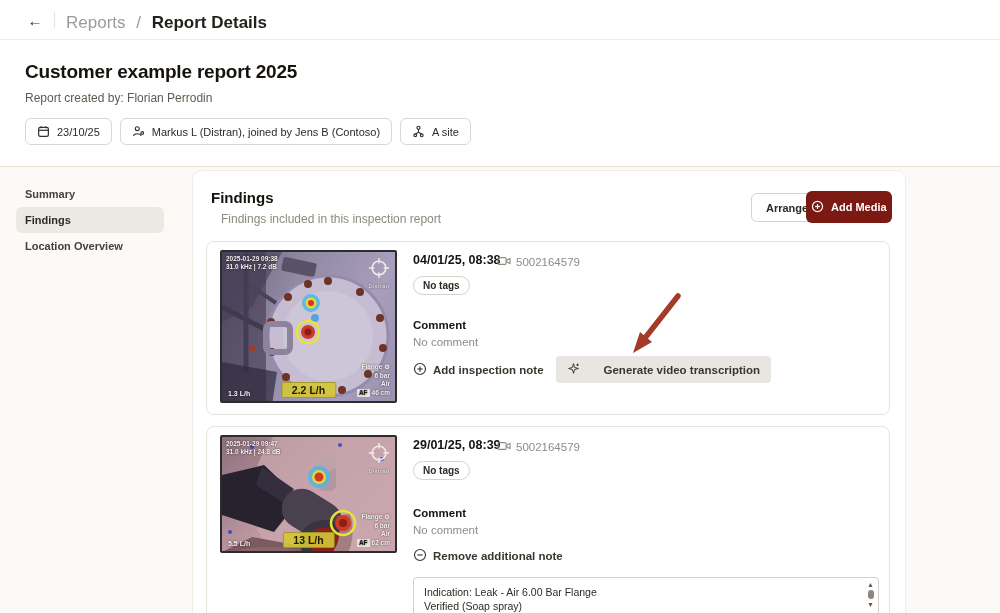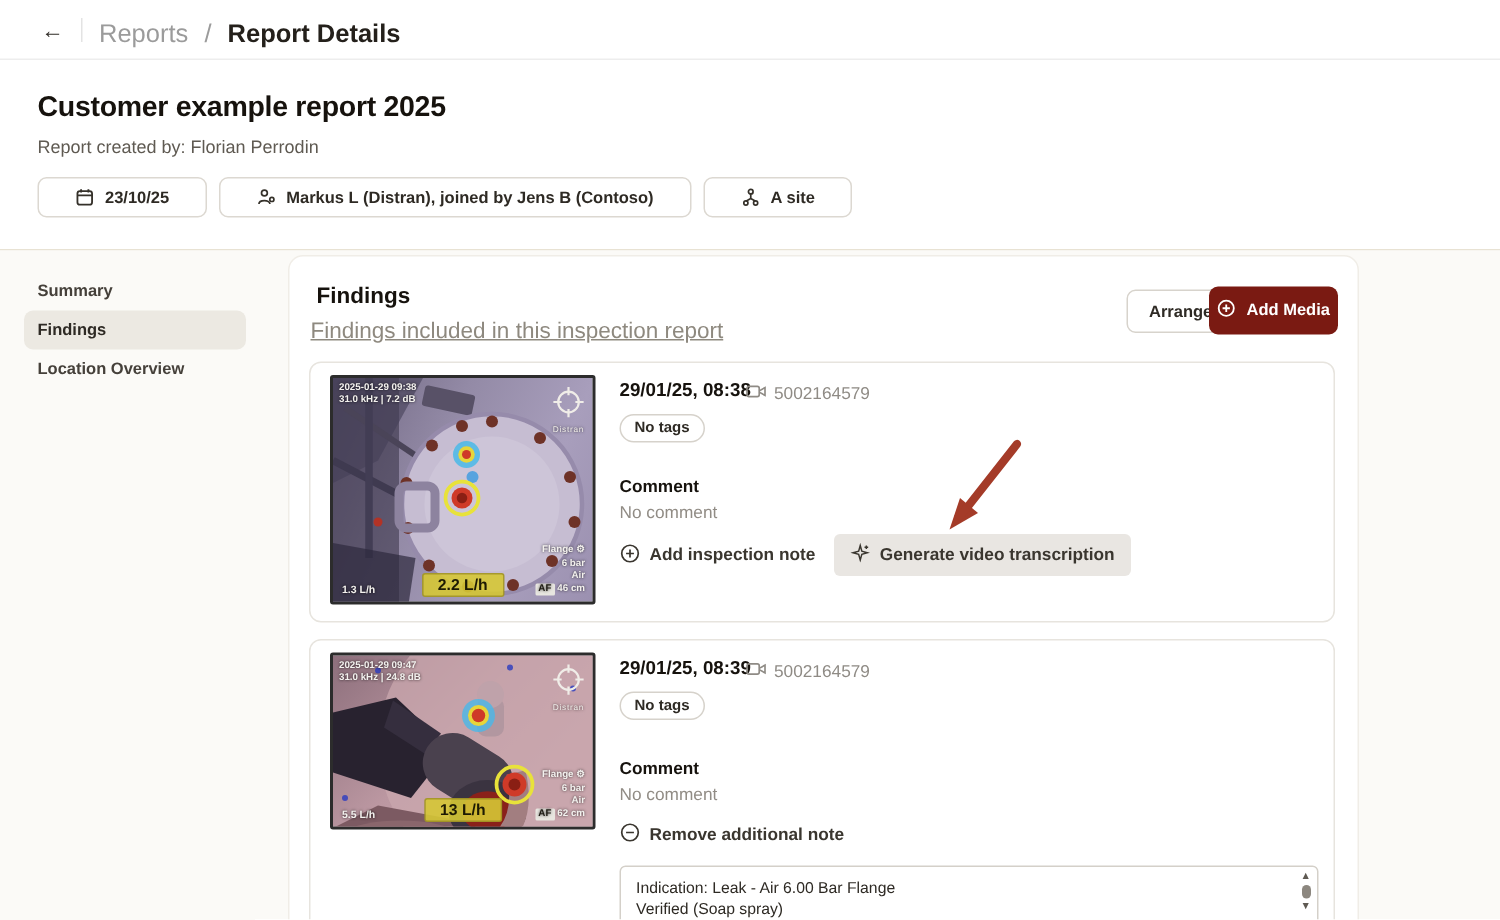--- a/index.html
+++ b/index.html
@@ -12,34 +12,34 @@
   .back-btn { position:absolute; left:24px; top:9px; width:22px; height:22px; font-size:15px; color:#2f2b26; display:flex; align-items:center; justify-content:center; cursor:pointer; }
   .tb-divider { position:absolute; left:54px; top:12px; width:1px; height:16px; background:#e3e3e3; }
   .crumbs { position:absolute; left:66px; top:13px; font-size:17px; color:#9b9b9b; }
   .crumbs .sep { margin:0 6px; color:#9b9b9b; }
   .crumbs .cur { color:#24201b; font-weight:700; }
 
   
   .title { position:absolute; left:25px; top:61px; font-size:19px; font-weight:700; color:#16120d; letter-spacing:-0.2px; }
   .subtitle { position:absolute; left:25px; top:91px; font-size:12px; color:#5f5a52; }
   .chips { position:absolute; left:25px; top:118px; display:flex; gap:8px; }
-  .chip { height:27px; border:1px solid #dcd8d1; border-radius:6px; background:#fff; padding:0 24px; display:flex; align-items:center; gap:7px; font-size:11px; font-weight:700; color:#2e2a24; cursor:pointer; }
+  .chip { height:27px; border:1px solid #dcd8d1; border-radius:6px; background:#fff; padding:0 11px; display:flex; align-items:center; gap:7px; font-size:11px; font-weight:400; color:#2e2a24; cursor:pointer; }
   .chip svg { display:block; }
   .head-divider { position:absolute; left:0; top:166px; width:1000px; height:1px; background:#e8e2d3; }
   .content-bg { position:absolute; left:0; top:167px; width:1000px; height:446px; background:#fbfaf7; }
 
   
   .sidebar { position:absolute; left:16px; top:181px; width:148px; }
   .side-item { height:26px; border-radius:6px; padding:0 9px; display:flex; align-items:center; font-size:11px; font-weight:600; color:#45403a; cursor:pointer; }
   .side-item.active { background:#ece9e2; color:#2e2a24; }
 
   
   .panel { position:absolute; left:192px; top:170px; width:714px; height:460px; background:#fff; border:1px solid #f0ede7; border-radius:10px 10px 0 0; }
   .sec-title { position:absolute; left:18px; top:18px; font-size:15px; font-weight:700; color:#16120d; }
-  .sec-sub { position:absolute; left:14px; top:41px; font-size:15px; color:#8e897f;text-decoration:underline; }
+  .sec-sub { position:absolute; left:28px; top:41px; font-size:12px; color:#8e897f; }
   .btn-arrange { position:absolute; left:518px; top:22px; height:29px; padding:0 14px; background:#fff; border:1px solid #d7d3cc; border-radius:6px; font-size:11px; font-weight:700; color:#2e2a24; display:flex; align-items:center; cursor:pointer;margin-left:40px; }
   .btn-add { position:absolute; left:613px; top:20px; height:32px; padding:0 5px; background:#7a1a12; border:none; border-radius:6px; font-size:11px; font-weight:700; color:#fff; display:flex; align-items:center; gap:7px; cursor:pointer; }
 
   .card { position:absolute; left:13px; width:684px; background:#fff; border:1px solid #e7e4de; border-radius:8px; }
   .card1 { top:70px; height:174px; }
   .card2 { top:255px; height:260px; }
   .thumb { position:absolute; left:13px; top:8px; width:177px; border:2px solid #2c2c2c; border-radius:2px; overflow:hidden; cursor:pointer; }
   .thumb1 { height:153px; background:linear-gradient(115deg,#6e6580 0%,#938aa6 38%,#a89ebc 72%,#9b90b0 100%); }
   .thumb2 { height:118px; background:linear-gradient(135deg,#8d6f7c 0%,#bb97a1 45%,#c7a5ad 80%); }
   .thumb svg.scene { position:absolute; left:0; top:0; }
@@ -53,21 +53,21 @@
   .t-af { display:inline-flex; align-items:center; gap:2px; }
   .t-af .af-badge { background:#e8e6e0; color:#1d1a13; padding:0 2px; border-radius:1px; font-weight:700; }
 
   .c-time { position:absolute; left:206px; top:11px; font-size:12.5px; font-weight:700; color:#16120d; }
   .c-dev { position:absolute; left:290px; top:13px; display:flex; align-items:center; gap:5px; font-size:11.5px; color:#8f8b85; }
   .c-pill { position:absolute; left:206px; top:34px; padding:3px 9px; border:1px solid #d6d2cb; border-radius:999px; font-size:10px; font-weight:700; color:#2e2a24; background:#fff; }
   .c-comment-label { position:absolute; left:206px; font-size:11.5px; font-weight:700; color:#16120d; }
   .c-comment { position:absolute; left:206px; font-size:11.5px; color:#918c85; }
   .c-actions { position:absolute; left:206px; display:flex; align-items:center; gap:12px; }
   .link-note { display:flex; align-items:center; gap:6px; font-size:11.5px; font-weight:600; color:#3a362f; cursor:pointer; }
-  .btn-transcribe { background:#e9e6e2; border:none; border-radius:4px; padding:6px 11px; display:flex; align-items:center; gap:7px; font-size:11.5px; font-weight:600; color:#3a362f; font-family:"Liberation Sans",sans-serif; cursor:pointer; }
+  .btn-transcribe { background:#e9e6e2; border:none; border-radius:4px; padding:6px 11px; display:flex; align-items:center; gap:24px; font-size:11.5px; font-weight:600; color:#3a362f; font-family:"Liberation Sans",sans-serif; cursor:pointer; }
 
   .note-wrap { position:absolute; left:206px; top:150px; width:466px; height:110px; border:1px solid #d4d0c9; border-radius:4px; background:#fff; overflow:hidden; }
   .note-wrap textarea { position:absolute; left:0; top:0; width:450px; height:108px; border:none; resize:none; outline:none; padding:7px 10px; font-family:"Liberation Sans",sans-serif; font-size:10.5px; line-height:14px; color:#2e2a24; background:transparent; }
   .note-scrollbar { position:absolute; right:1px; top:1px; width:13px; height:106px; display:flex; flex-direction:column; align-items:center; gap:2px; padding-top:2px; color:#6b6archive660; }
   .sb-arrow { font-size:7px; color:#5f5a52; line-height:7px; }
   .sb-thumb { width:6px; height:9px; border-radius:3px; background:#8c877f; }
 
   .annotation-arrow { position:absolute; left:600px; top:280px; pointer-events:none; }
 </style>
 </head>
@@ -199,21 +199,21 @@
         <div class="t-info">
           <div><span>Flange</span> <span>⚙</span></div>
           <div>6 bar</div>
           <div>Air</div>
           <div class="t-af">
               <span class="af-badge">AF</span>
               <span>46 cm</span>
             </div>
         </div>
       </div>
-      <div class="c-time">29/01/25, 08:38</div>
+      <div class="c-time">04/01/25, 08:38</div>
       <div class="c-dev">
         <span><svg width="14" height="12" viewBox="0 0 16 14" fill="none" stroke="#8f8b85" stroke-width="1.3">
               <rect x="1" y="3" width="9.5" height="8" rx="1.5"></rect>
               <path d="M10.5 6.5 L15 4 V10 L10.5 7.5"></path>
             </svg></span>
         <span>5002164579</span>
       </div>
       <span class="c-pill">No tags</span>
       <div class="c-comment-label" style="top:77px;">Comment</div>
       <div class="c-comment" style="top:94px;">No comment</div>

